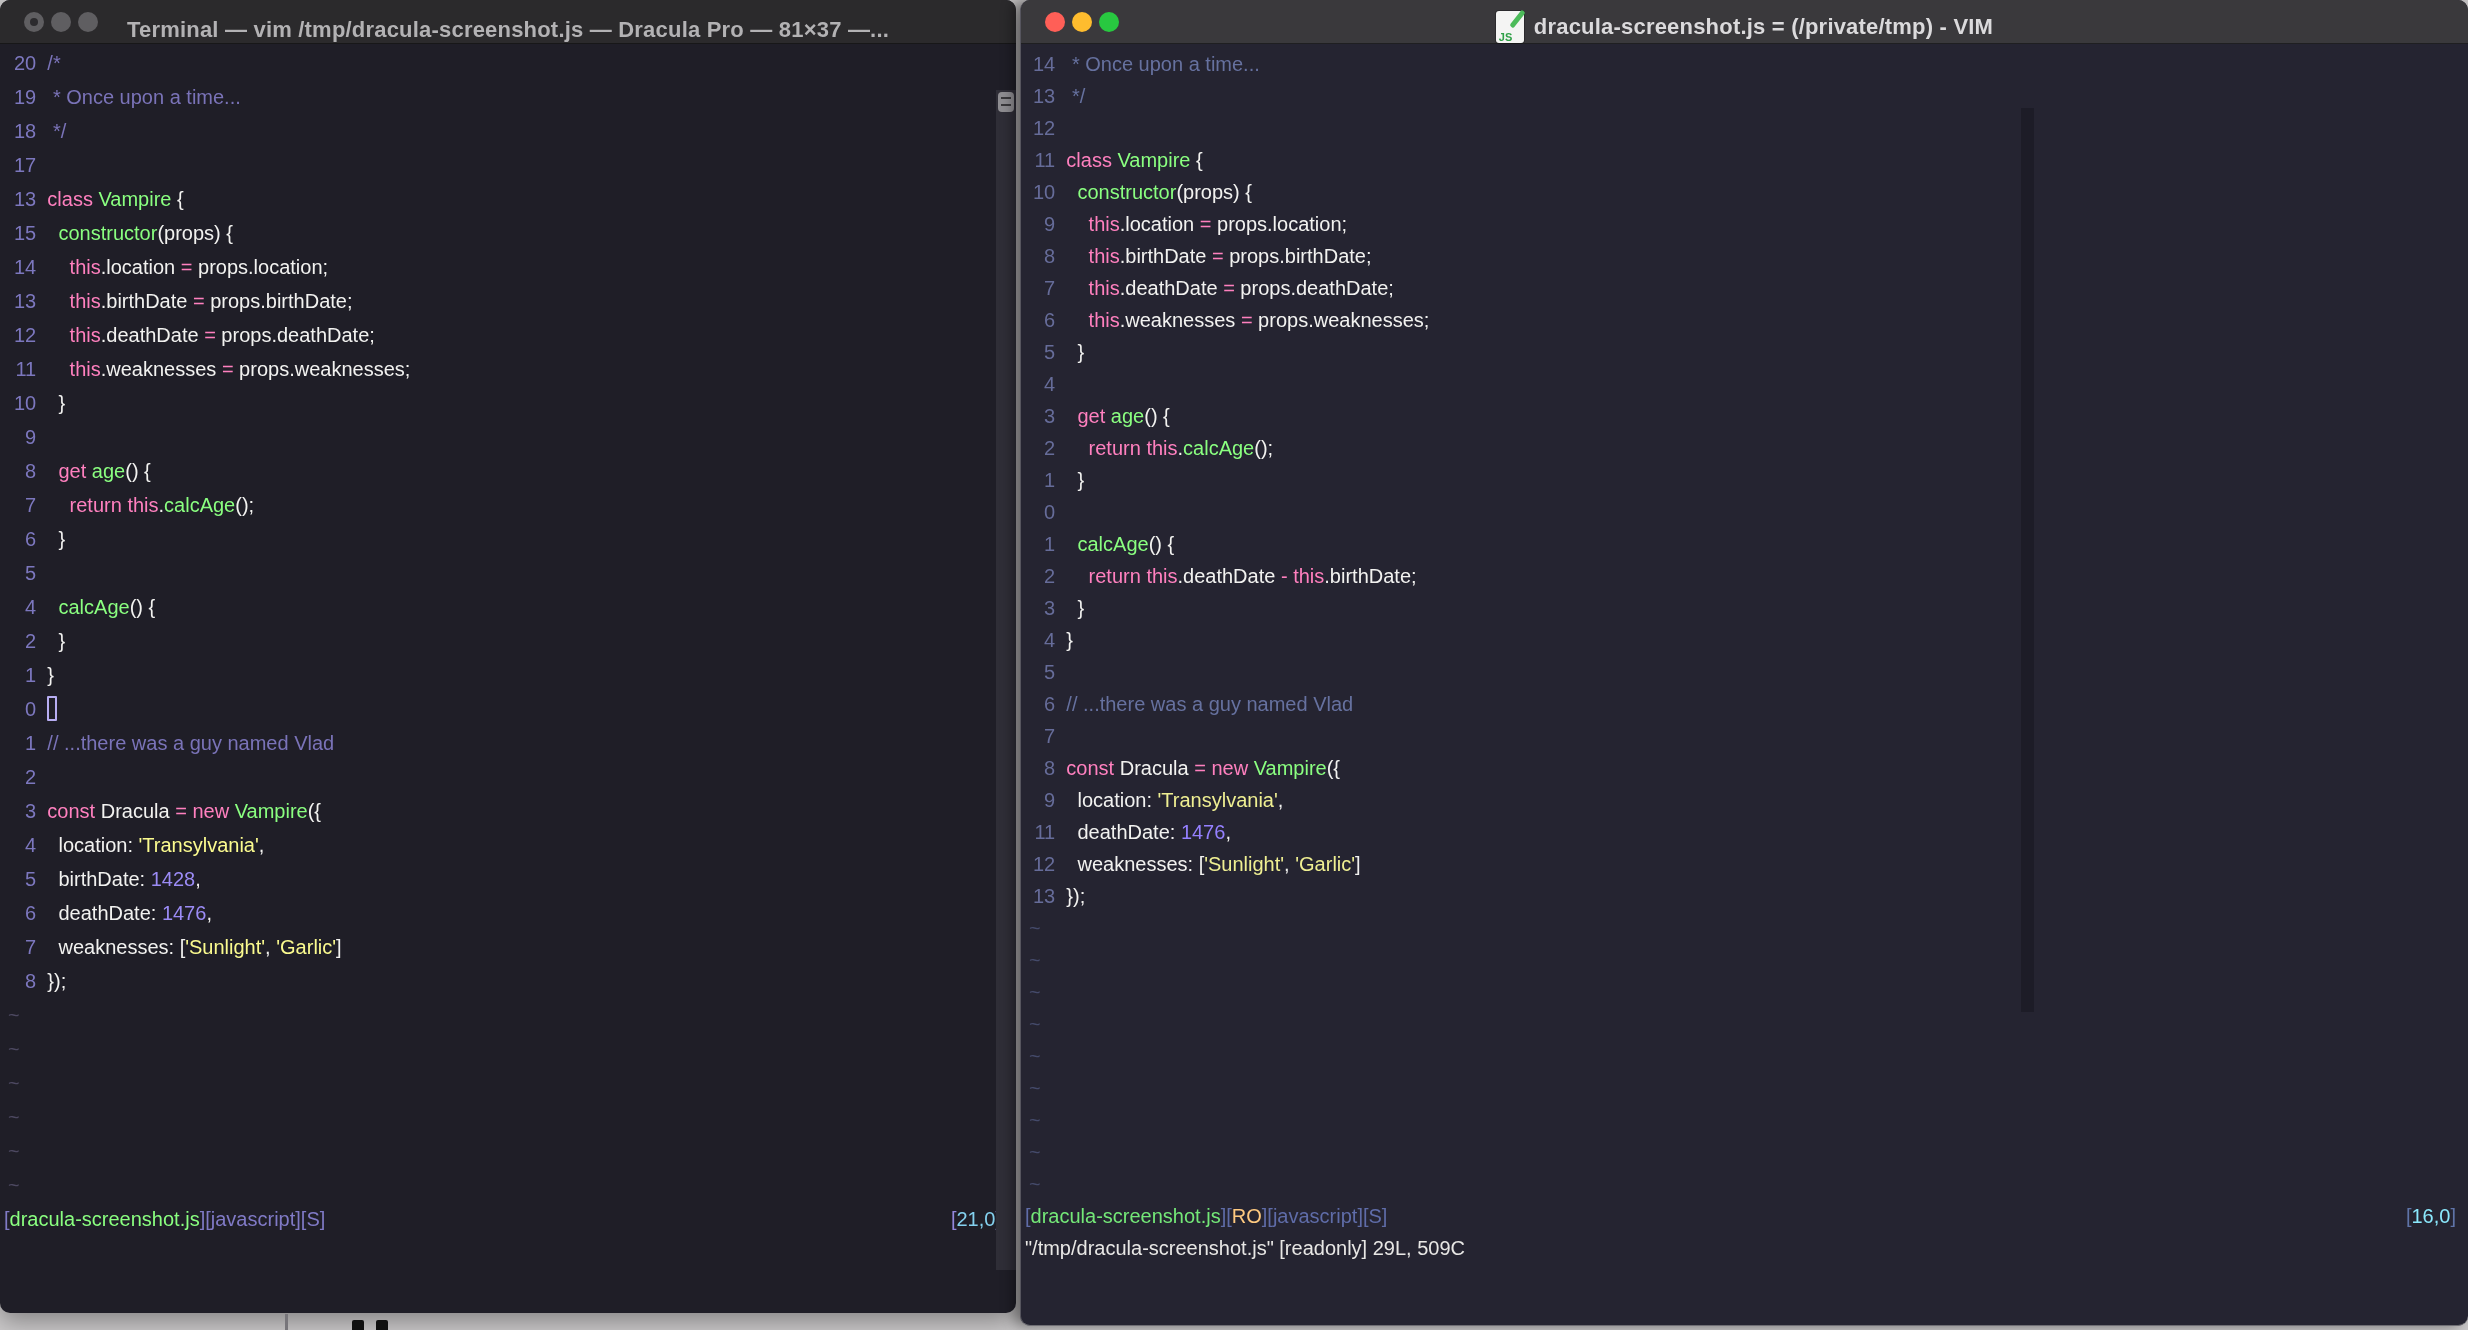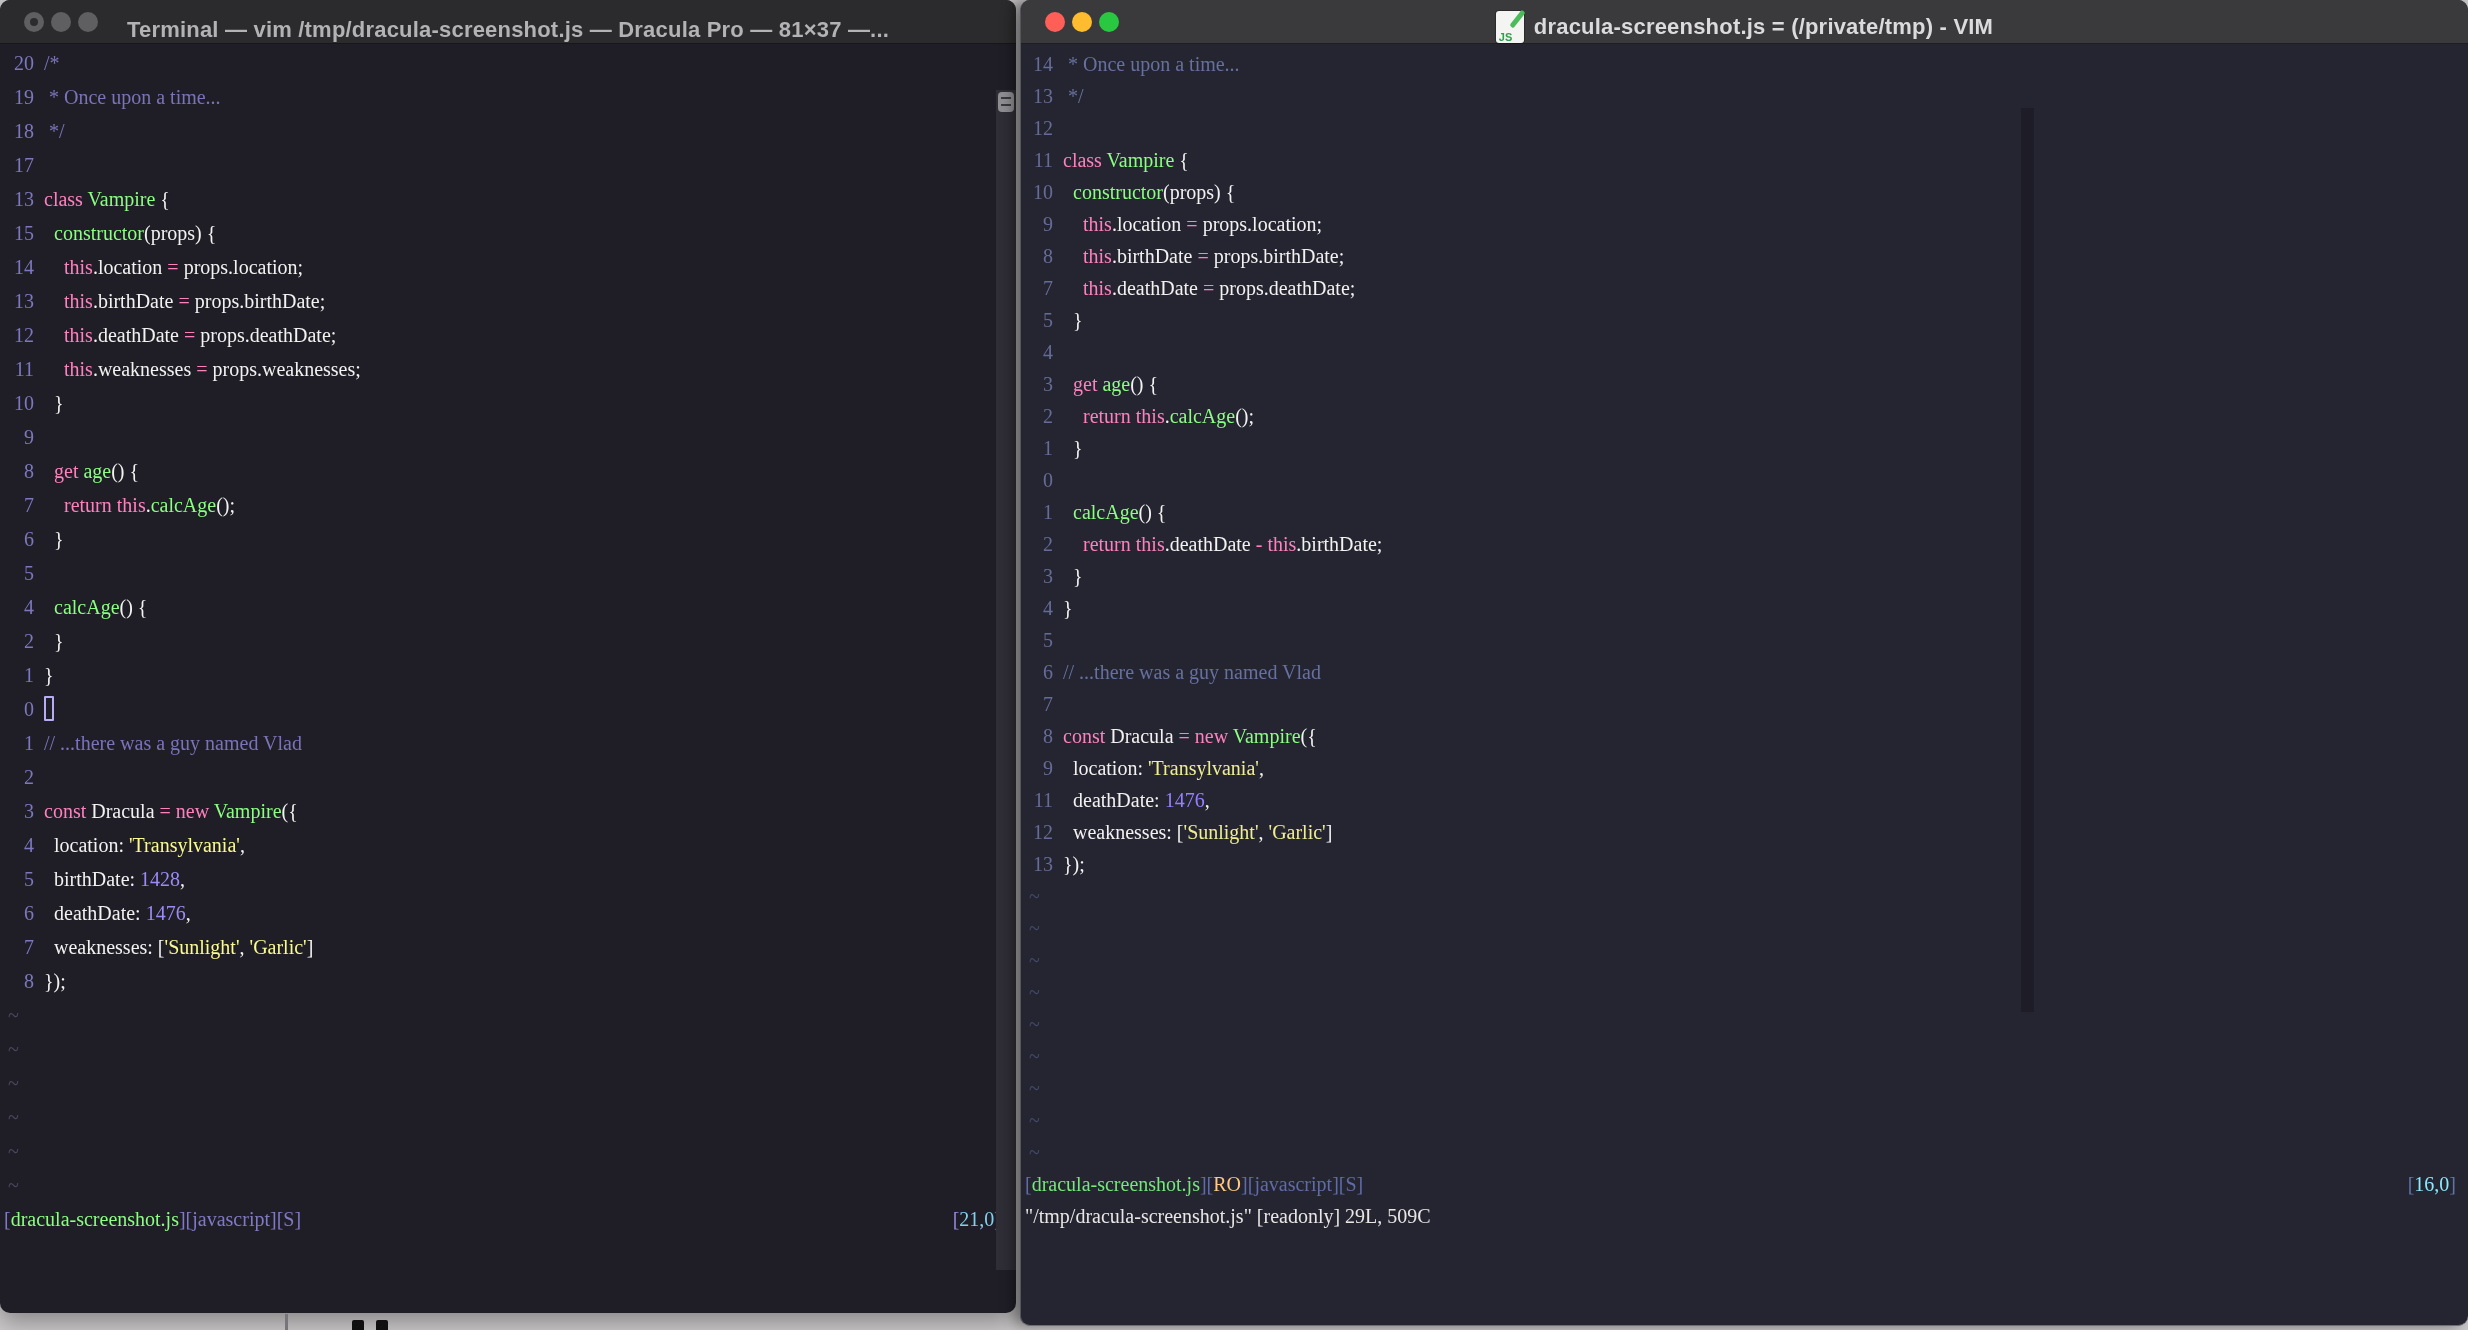--- a/index.html
+++ b/index.html
@@ -33,21 +33,21 @@
               margin-right:10px; position:relative; display:inline-block;
               box-shadow:0 0 0 1px rgba(0,0,0,.25); }
   .doc-icon .js { position:absolute; left:3px; bottom:0px; font-size:11px;
                   font-weight:bold; color:#2FA047; font-family:"Liberation Sans",sans-serif; }
   .doc-icon .pencil { position:absolute; right:4px; top:-2px; width:5px; height:20px;
                   background:#4CBB5A; transform:rotate(38deg); border-radius:2px; }
   .title-wrap { display:flex; align-items:center; }
 
   
   .content { position:relative; width:100%;
-             font-family:Liberation Serif, serif; font-size:20px; }
+             font-family:Liberation Sans, sans-serif; font-size:20px; }
   #left_window  .content { padding-top:2px; }
   #right_window .content { padding-top:4px; }
   .row { white-space:pre; padding-left:14px; }
   #left_window  .row { height:34px; line-height:34px; }
   #right_window .row { height:32px; line-height:32px; padding-left:12px; }
   .ln { display:inline-block; width:2ch; text-align:right; margin-right:1ch;
         color:var(--gut); }
   .tilde-row { padding-left:8px !important; color:var(--til); }
 
   .tk-d { color:var(--fg); }
@@ -171,20 +171,21 @@
   <div class="content">
     <div>
         <div class="row"><span class="ln">14</span><span class="tk-c"> * Once upon a time...</span></div>
         <div class="row"><span class="ln">13</span><span class="tk-c"> */</span></div>
         <div class="row"><span class="ln">12</span></div>
         <div class="row"><span class="ln">11</span><span class="tk-k">class</span><span class="tk-d"> </span><span class="tk-f">Vampire</span><span class="tk-d"> {</span></div>
         <div class="row"><span class="ln">10</span><span class="tk-d">  </span><span class="tk-f">constructor</span><span class="tk-d">(props) {</span></div>
         <div class="row"><span class="ln">9</span><span class="tk-d">    </span><span class="tk-k">this</span><span class="tk-d">.location </span><span class="tk-o">=</span><span class="tk-d"> props.location;</span></div>
         <div class="row"><span class="ln">8</span><span class="tk-d">    </span><span class="tk-k">this</span><span class="tk-d">.birthDate </span><span class="tk-o">=</span><span class="tk-d"> props.birthDate;</span></div>
         <div class="row"><span class="ln">7</span><span class="tk-d">    </span><span class="tk-k">this</span><span class="tk-d">.deathDate </span><span class="tk-o">=</span><span class="tk-d"> props.deathDate;</span></div>
+        <div class="row"><span class="ln">6</span><span class="tk-d">    </span><span class="tk-k">this</span><span class="tk-d">.weaknesses </span><span class="tk-o">=</span><span class="tk-d"> props.weaknesses;</span></div>
         <div class="row"><span class="ln">5</span><span class="tk-d">  }</span></div>
         <div class="row"><span class="ln">4</span></div>
         <div class="row"><span class="ln">3</span><span class="tk-d">  </span><span class="tk-k">get</span><span class="tk-d"> </span><span class="tk-f">age</span><span class="tk-d">() {</span></div>
         <div class="row"><span class="ln">2</span><span class="tk-d">    </span><span class="tk-k">return</span><span class="tk-d"> </span><span class="tk-k">this</span><span class="tk-d">.</span><span class="tk-f">calcAge</span><span class="tk-d">();</span></div>
         <div class="row"><span class="ln">1</span><span class="tk-d">  }</span></div>
         <div class="row"><span class="ln">0</span></div>
         <div class="row"><span class="ln">1</span><span class="tk-d">  </span><span class="tk-f">calcAge</span><span class="tk-d">() {</span></div>
         <div class="row"><span class="ln">2</span><span class="tk-d">    </span><span class="tk-k">return</span><span class="tk-d"> </span><span class="tk-k">this</span><span class="tk-d">.deathDate </span><span class="tk-o">-</span><span class="tk-d"> </span><span class="tk-k">this</span><span class="tk-d">.birthDate;</span></div>
         <div class="row"><span class="ln">3</span><span class="tk-d">  }</span></div>
         <div class="row"><span class="ln">4</span><span class="tk-d">}</span></div>

